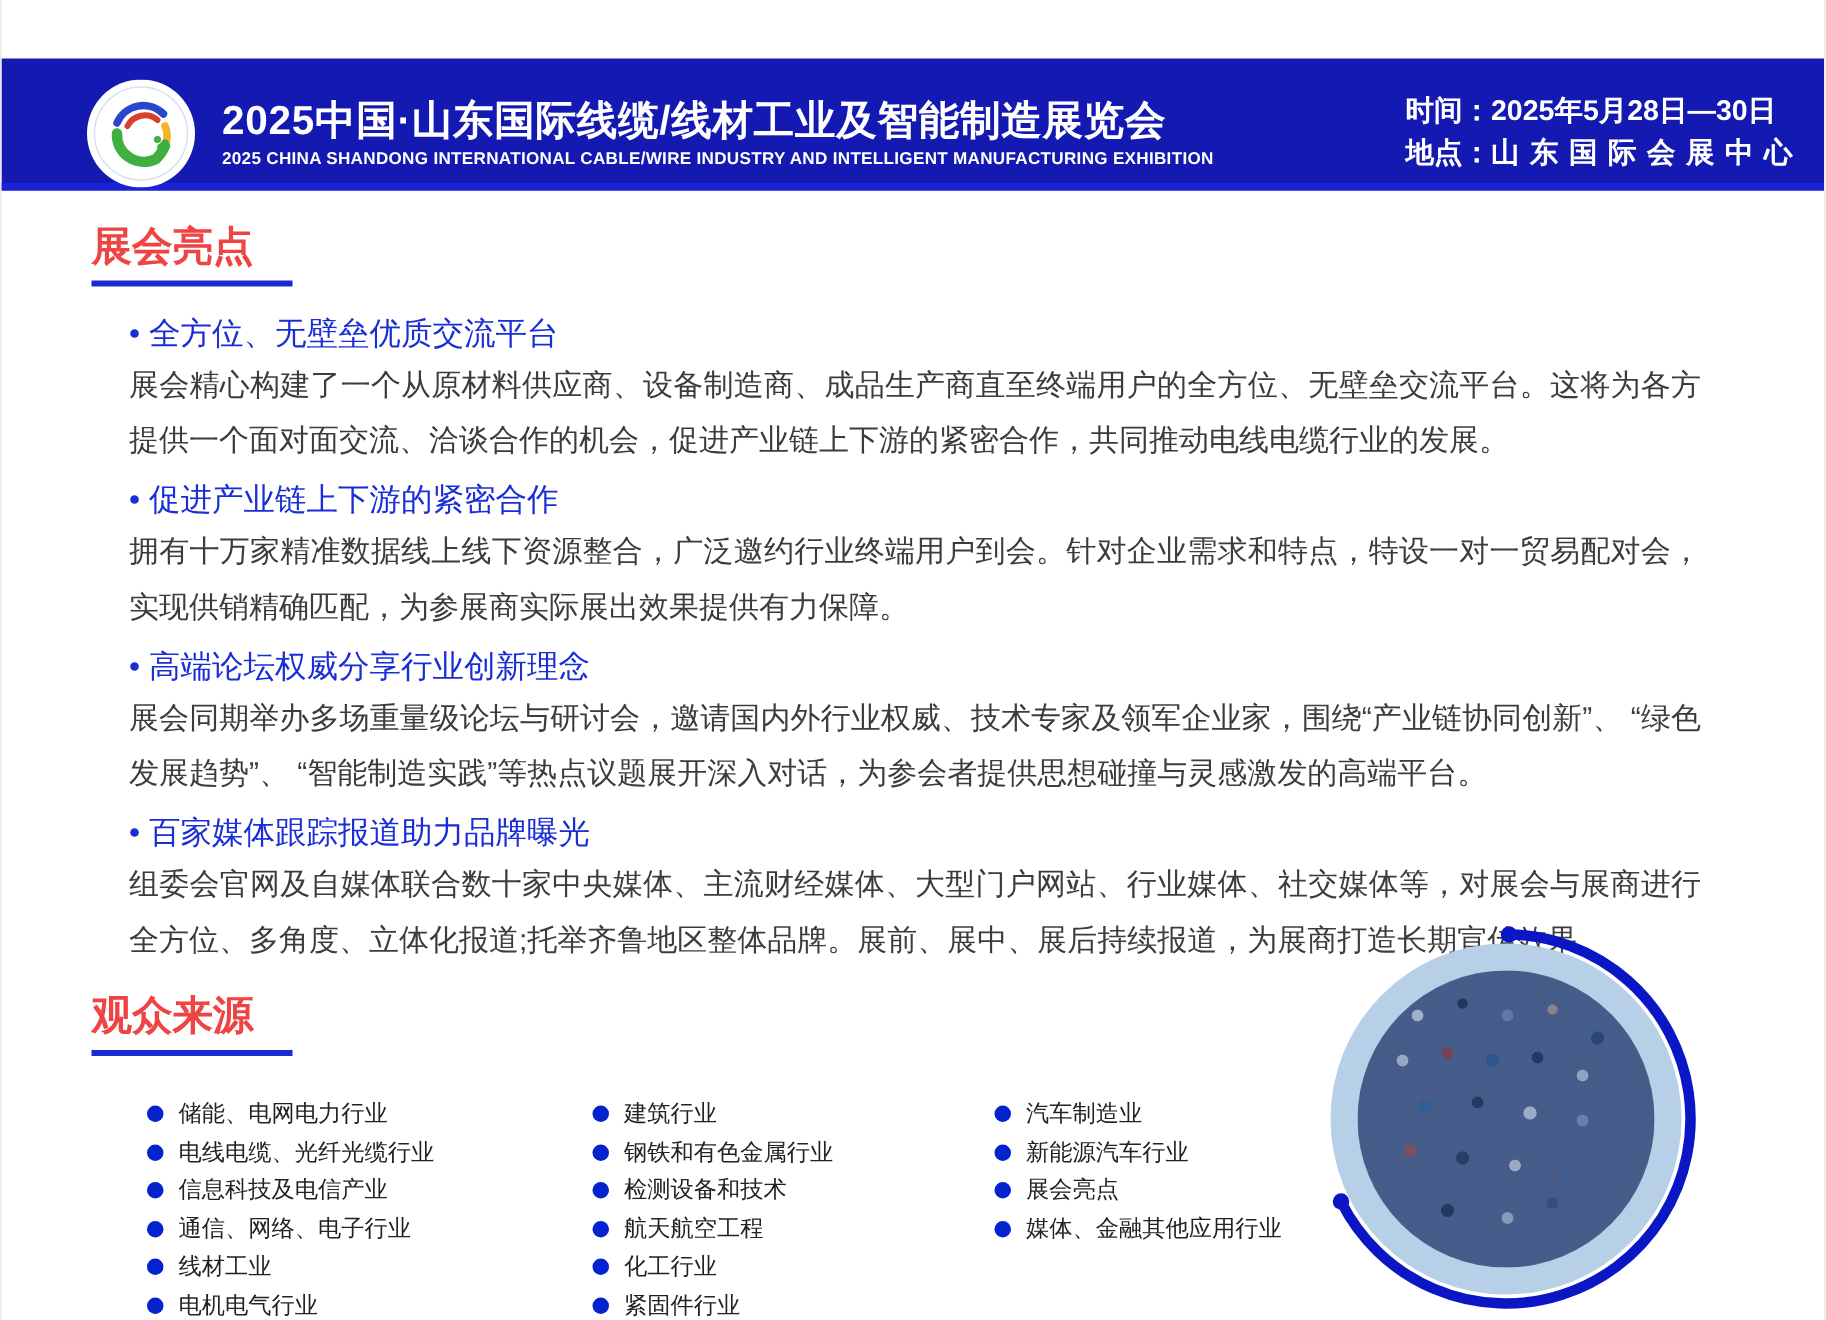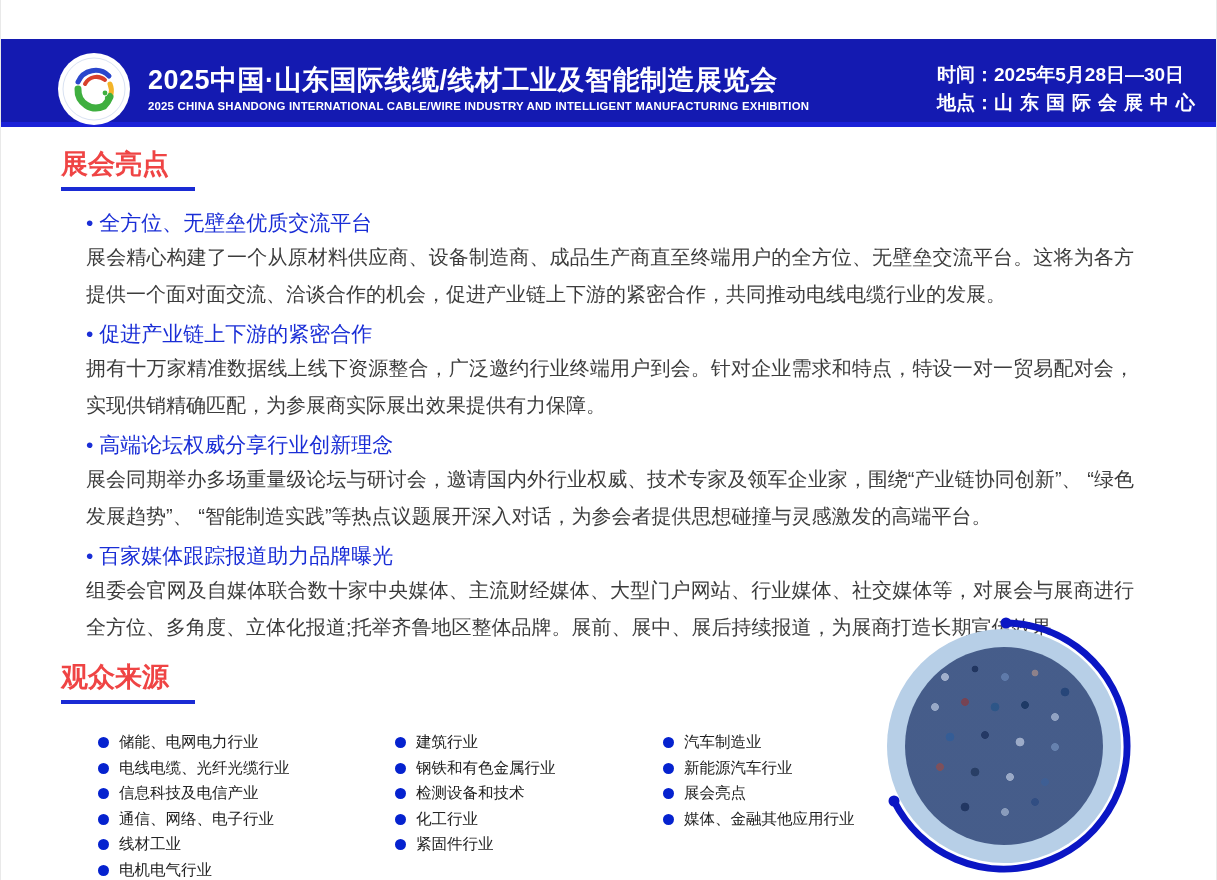--- a/index.html
+++ b/index.html
@@ -177,20 +177,24 @@
           <li class="viz-item">
               <span class="dot"></span>
               <span>钢铁和有色金属行业</span>
             </li>
           <li class="viz-item">
               <span class="dot"></span>
               <span>检测设备和技术</span>
             </li>
           <li class="viz-item">
               <span class="dot"></span>
+              <span>航天航空工程</span>
+            </li>
+          <li class="viz-item">
+              <span class="dot"></span>
               <span>化工行业</span>
             </li>
           <li class="viz-item">
               <span class="dot"></span>
               <span>紧固件行业</span>
             </li>
         </ul>
         <ul class="viz-col">
           <li class="viz-item">
               <span class="dot"></span>

